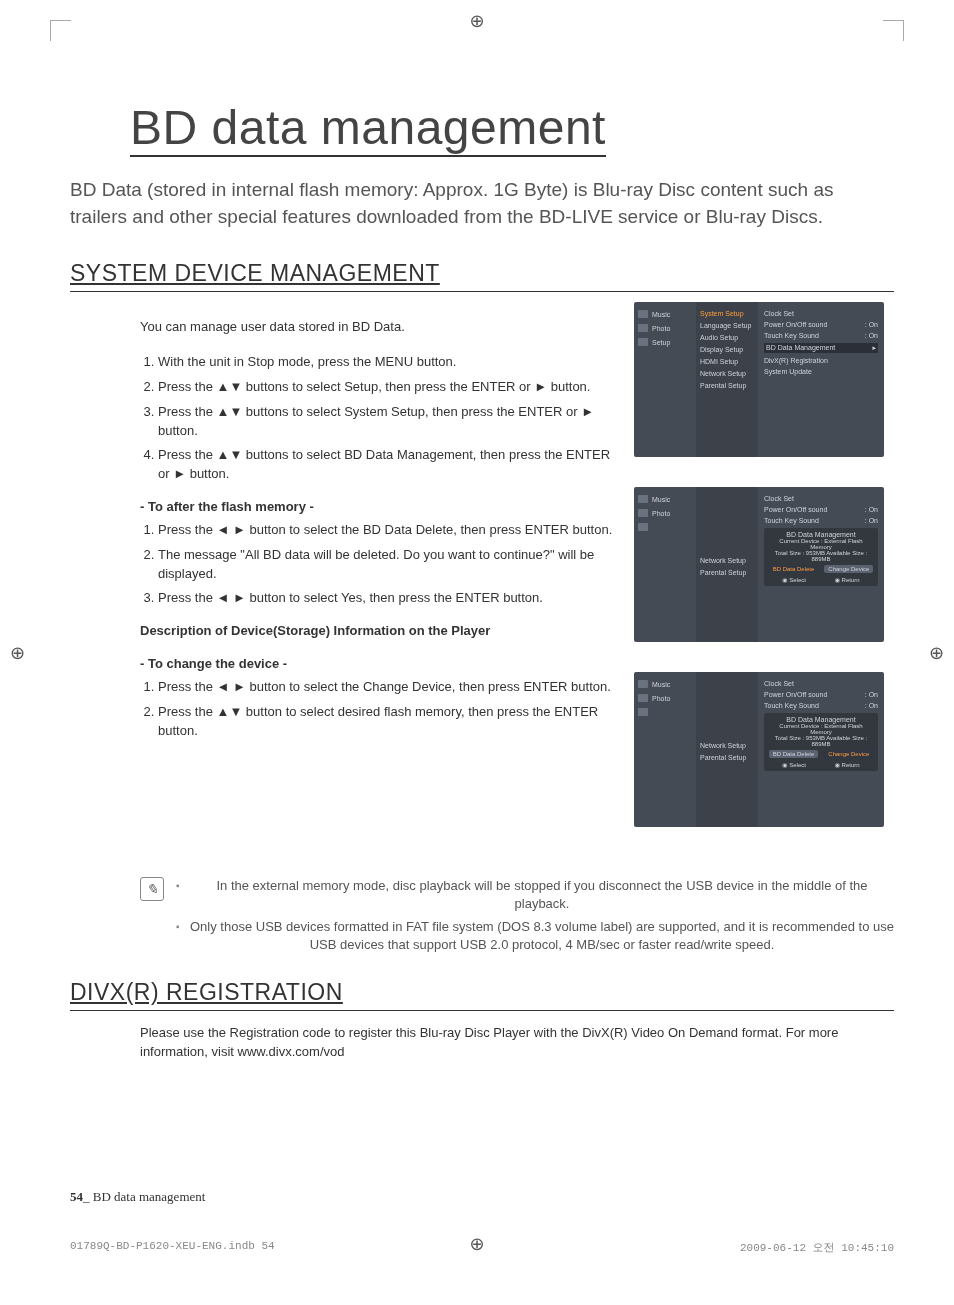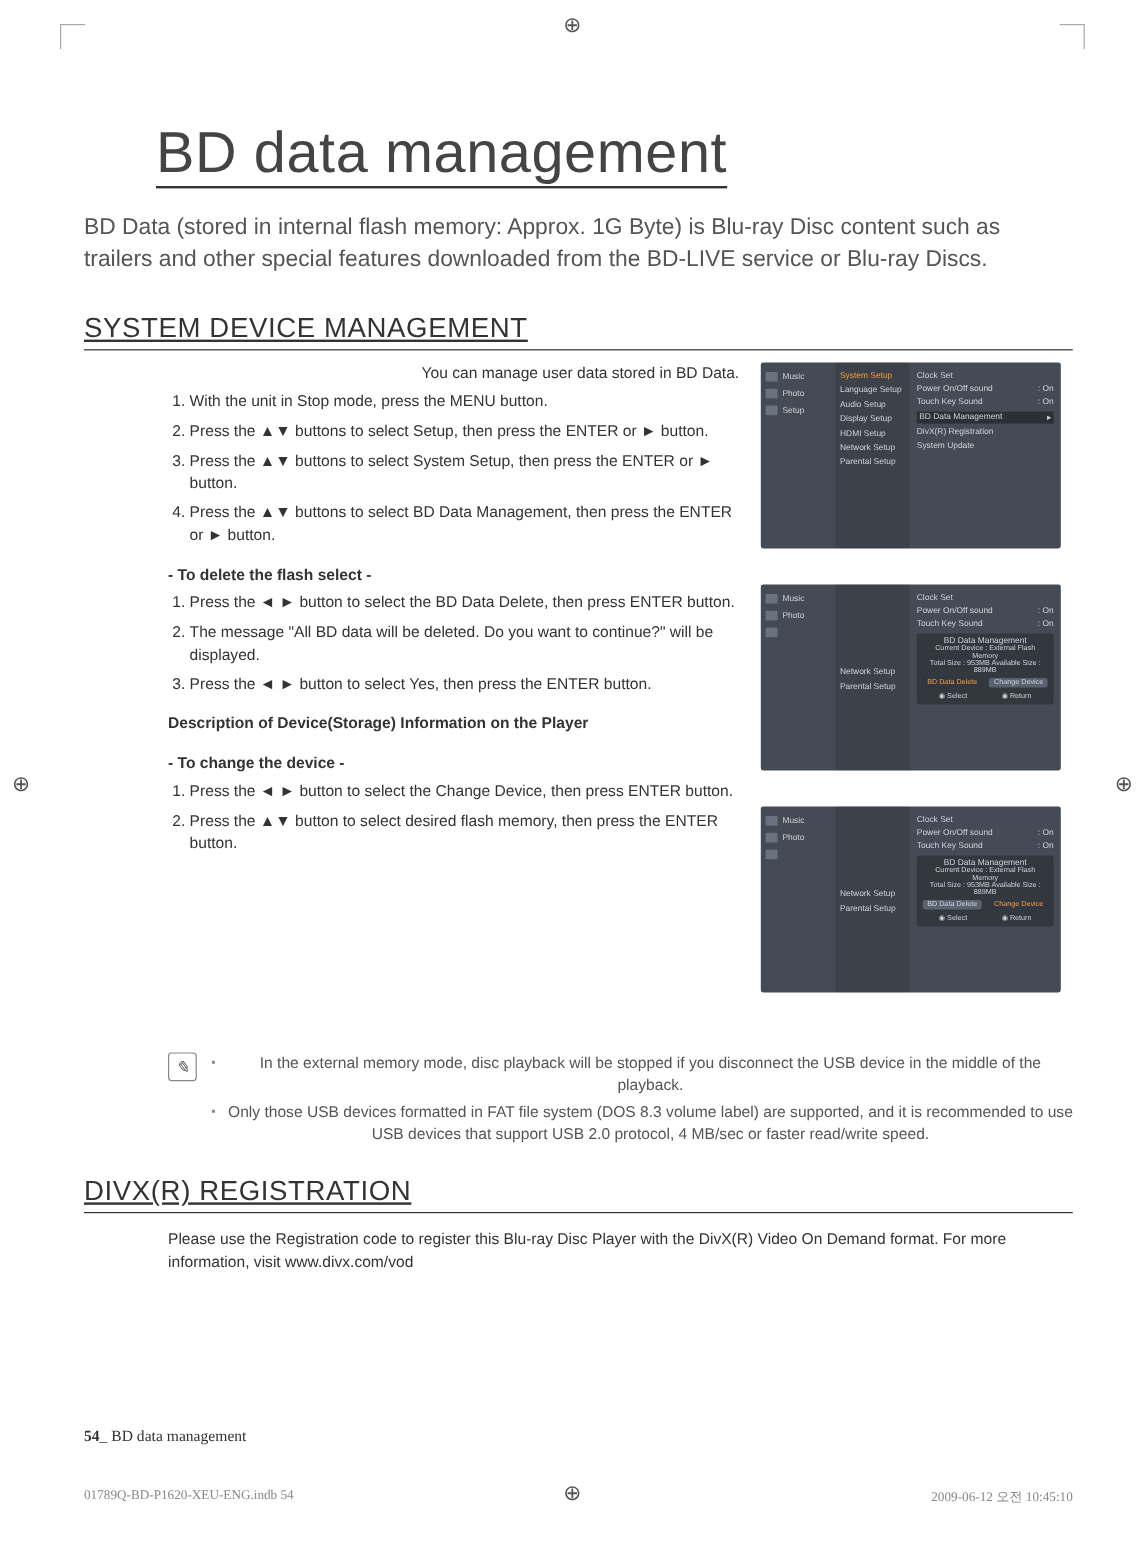--- a/index.html
+++ b/index.html
@@ -60,21 +60,21 @@
   .left {
     flex: 1;
     padding-left: 70px;
     font-size: 13px;
     color: #333;
     line-height: 1.45;
   }
   .right {
     width: 260px;
   }
-  .left p { margin: 0 0; text-align: right; }
+  .left p { margin: 16px 0; }
   .left ol { margin: 4px 0; padding-left: 18px; }
   .left ol li { margin-bottom: 6px; }
   .left ul { margin: 4px 0; padding-left: 18px; }
   .sub { font-weight: bold; margin-top: 14px; display: block; }
   .bold { font-weight: normal; }
   .screenshot {
     width: 250px;
     height: 155px;
     background: #454b55;
     border-radius: 2px;
@@ -149,21 +149,21 @@
   .footer-line .pn { font-weight: bold; }
   .imprint {
     position: absolute;
     bottom: 50px;
     left: 70px;
     right: 60px;
     display: flex;
     justify-content: space-between;
     font-size: 11px;
     color: #888;
-    font-family: Liberation Serif, serif;
+    font-family: Liberation Mono, monospace;
   }
 </style>
 </head>
 <body>
 
 <div class="page">
   <div class="crop-tl"></div>
   <div class="crop-tr"></div>
   <span class="reg-mark reg-top">⊕</span>
   <span class="reg-mark reg-left">⊕</span>
@@ -178,21 +178,21 @@
   <div class="cols">
     <div class="left">
       <p>You can manage user data stored in BD Data.</p>
       <ol>
         <li><span>With the unit in Stop mode, press the </span><span class="bold">MENU</span><span> button.</span></li>
         <li><span>Press the ▲▼ buttons to select </span><span class="bold">Setup</span><span>, then press the </span><span class="bold">ENTER</span><span> or ► button.</span></li>
         <li><span>Press the ▲▼ buttons to select </span><span class="bold">System Setup</span><span>, then press the </span><span class="bold">ENTER</span><span> or ► button.</span></li>
         <li><span>Press the ▲▼ buttons to select </span><span class="bold">BD Data Management</span><span>, then press the  </span><span class="bold">ENTER</span><span> or ► button.</span></li>
       </ol>
 
-      <span class="sub">- To delete the flash select -</span>
+      <span class="sub">- To after the flash memory -</span>
       <ol>
         <li><span>Press the ◄ ► button to select the </span><span class="bold">BD Data Delete</span><span>, then press </span><span class="bold">ENTER</span><span> button.</span></li>
         <li>The message "All BD data will be deleted. Do you want to continue?" will be displayed.</li>
         <li><span>Press the ◄ ► button to select </span><span class="bold">Yes</span><span>, then press the </span><span class="bold">ENTER</span><span> button.</span></li>
       </ol>
 
       <span class="sub">Description of Device(Storage) Information on the Player</span>
 
       <span class="sub">- To change the device -</span>
       <ol>

